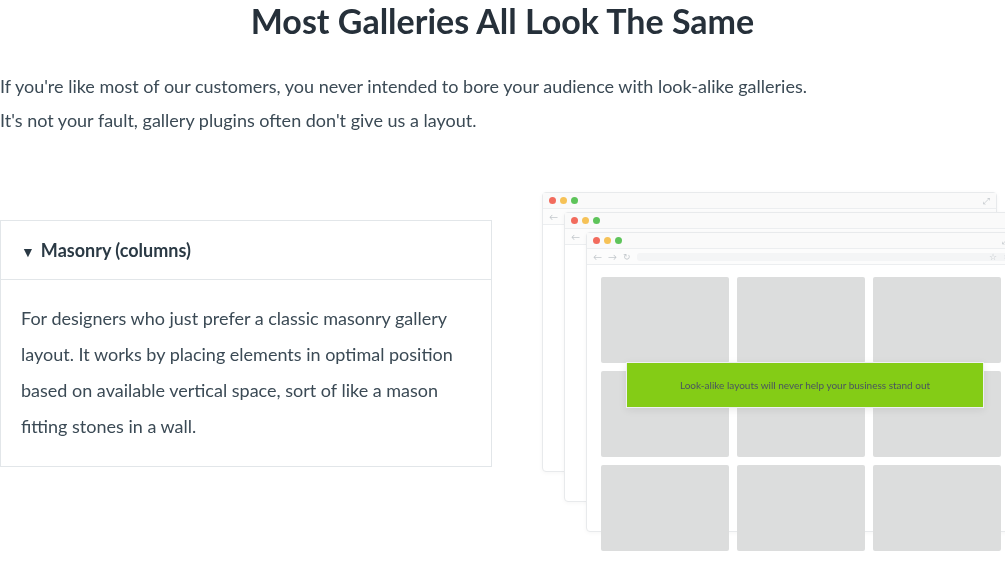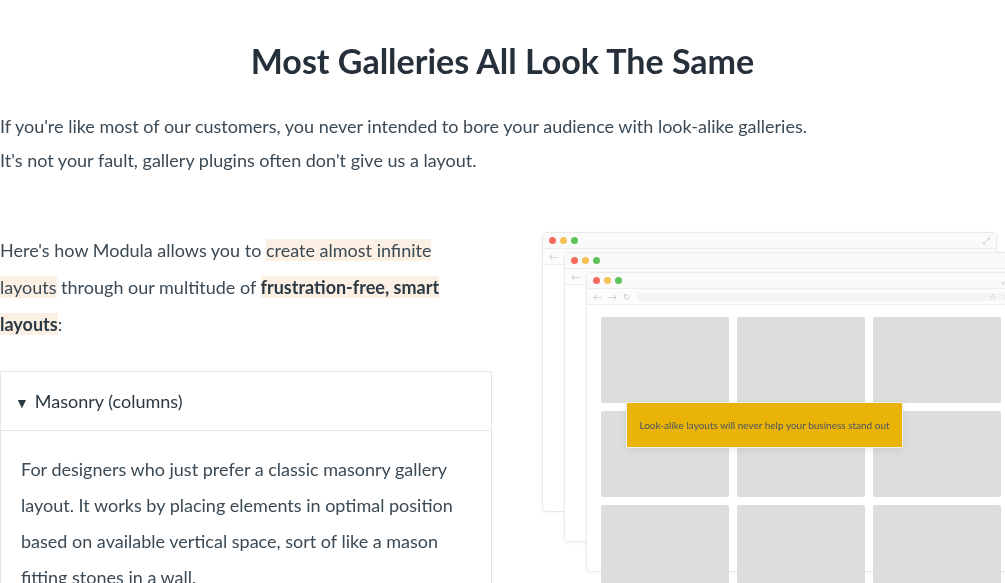--- a/index.html
+++ b/index.html
@@ -9,21 +9,20 @@
     color: #2a3944;
     width: 1005px;
     height: 583px;
     overflow: hidden;
   }
   .page-title {
     text-align: center;
     font-size: 34px;
     font-weight: 700;
     color: #26303a;
-    margin-top: 40px;
   }
   .subtitle {
     text-align: left;
     font-size: 18px;
     color: #3b4a55;
     margin-top: 28px;
     line-height: 1.9;
   }
   .content-row {
     display: flex;
@@ -39,23 +38,23 @@
     color: #3b4a55;
     line-height: 2.05;
   }
   .hl { background: #fcefe4; }
   .bold { font-weight: 700; color: #2a3944; }
   .accordion {
     margin-top: 28px;
     border: 1px solid #e2e6e9;
   }
   .accordion-header {
-    padding: 18px 14px;
-    font-size: 18px;
-    font-weight: 400;
+    padding: 18px 20px;
+    font-size: 18px;
+    font-weight: 700;
     color: #2a3944;
     border-bottom: 1px solid #e2e6e9;
     cursor: pointer;
   }
   .accordion-header .tri { margin-right: 6px; font-size: 14px; }
   .accordion-body {
     padding: 20px 20px 22px 20px;
     font-size: 18px;
     color: #3b4a55;
     line-height: 2.0;
@@ -120,45 +119,42 @@
     grid-template-columns: repeat(3, 1fr);
     grid-auto-rows: 86px;
     gap: 8px;
     padding: 12px 14px;
   }
   .tile { background: #dcdddd; border-radius: 2px; }
   .floating-label {
     position: absolute;
     left: 84px;
     top: 170px;
-    width: 277px;
-    background: #eab308;
+    width: 358px;
+    background: #84cc16;
     box-shadow: 0 2px 8px rgba(0,0,0,0.08);
     border: 1px solid #eef0f2;
     padding: 16px 12px;
     text-align: center;
     font-size: 10px;
     color: #4a5560;
     z-index: 10;
   }
 </style>
 </head>
 <body>
 
 <h1 class="page-title">Most Galleries All Look The Same</h1>
 <div class="subtitle">
   <span>If you're like most of our customers, you never intended to bore your audience with look-alike galleries.</span><br>
   <span>It's not your fault, gallery plugins often don't give us a layout.</span>
 </div>
 
 <div class="content-row">
   <div class="left-col">
-    <p class="intro-text">
-      <span>Here's how Modula allows you to </span><span class="hl">create almost infinite layouts</span><span> through our multitude of </span><span class="hl bold">frustration-free, smart layouts</span><span>:</span>
-    </p>
 
     <div class="accordion">
       <div class="accordion-header">
         <span class="tri">▼</span><span>Masonry (columns)</span>
       </div>
       <div class="accordion-body">For designers who just prefer a classic masonry gallery layout. It works by placing elements in optimal position based on available vertical space, sort of like a mason fitting stones in a wall.</div>
     </div>
   </div>
 
   <div class="right-col">

